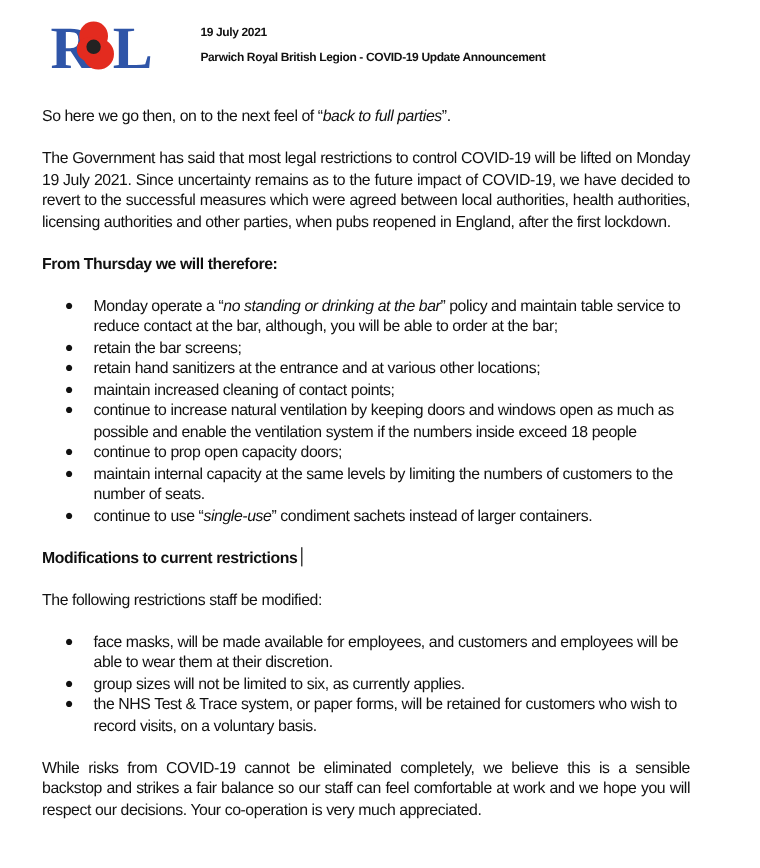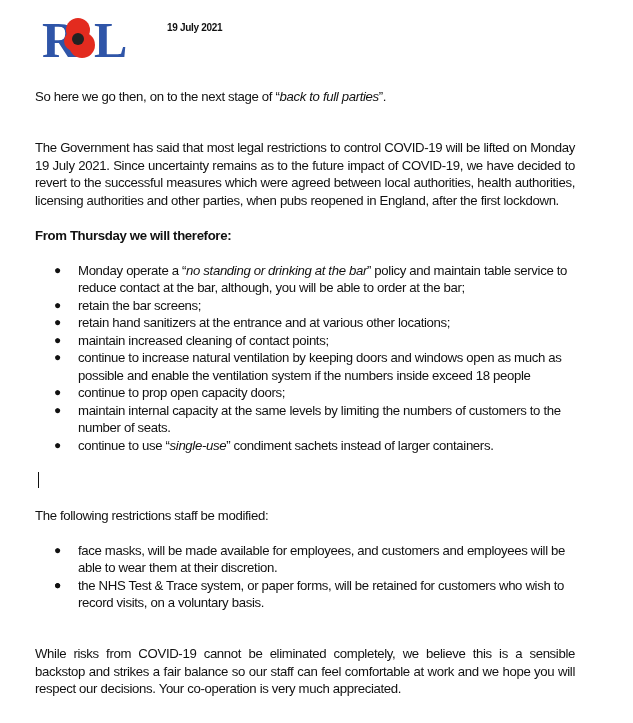--- a/index.html
+++ b/index.html
@@ -10,21 +10,21 @@
   }
   .page { position: absolute; left: 0; top: 0; width: 633px; height: 723px; background: #fff; }
   .logo { position: absolute; left: 42px; top: 13px; width: 88px; height: 48px; }
   .header { position: absolute; left: 167px; top: 17px; }
   .header div { font-weight: bold; font-size: 10px; line-height: 21px; letter-spacing: -0.3px; color: #111; white-space: nowrap; }
   .content {
     position: absolute; left: 35px; top: 88px; width: 540px;
     font-size: 13.2px; line-height: 17.5px; letter-spacing: -0.35px;
   }
   p { margin: 0; }
-  .justify { text-align: justify; margin-top: 16px; }
+  .justify { text-align: justify; }
   .gap { height: 17.5px; }
   .heading { font-weight: bold; }
   ul { list-style: none; margin: 0; padding: 0 0 0 43px; }
   li { position: relative; }
   li .bullet { position: absolute; left: -24px; top: 0; font-size: 12px; }
   .caret { display: inline-block; width: 1px; height: 16px; background: #111; vertical-align: -3px; margin-left: 3px; }
   em { font-style: italic; }
 </style>
 </head>
 <body>
@@ -40,45 +40,46 @@
     <g>
       <circle cx="36" cy="17" r="12" fill="#e32b1f"></circle>
       <circle cx="40" cy="32" r="13" fill="#e32b1f"></circle>
       <circle cx="32" cy="28" r="10" fill="#e32b1f"></circle>
       <circle cx="36" cy="26" r="6" fill="#222"></circle>
     </g>
   </svg>
 
   <div class="header">
     <div>19 July 2021</div>
+    <div>Parwich Royal British Legion - COVID-19 Update Announcement</div>
   </div>
 
   <div class="content">
-    <p><span>So here we go then, on to the next stage of “</span><em>back to full parties</em><span>”.</span></p>
+    <p><span>So here we go then, on to the next feel of “</span><em>back to full parties</em><span>”.</span></p>
     <div class="gap"></div>
     <p class="justify">The Government has said that most legal restrictions to control COVID-19 will be lifted on Monday 19 July 2021. Since uncertainty remains as to the future impact of COVID-19, we have decided to revert to the successful measures which were agreed between local authorities, health authorities, licensing authorities and other parties, when pubs reopened in England, after the first lockdown.</p>
     <div class="gap"></div>
     <p class="heading">From Thursday we will therefore:</p>
     <div class="gap"></div>
     <ul>
       <li><span class="bullet">●</span><span>Monday operate a “</span><em>no standing or drinking at the bar</em><span>” policy and maintain table service to reduce contact at the bar, although, you will be able to order at the bar;</span></li>
       <li><span class="bullet">●</span><span>retain the bar screens;</span></li>
       <li><span class="bullet">●</span><span>retain hand sanitizers at the entrance and at various other locations;</span></li>
       <li><span class="bullet">●</span><span>maintain increased cleaning of contact points;</span></li>
       <li><span class="bullet">●</span><span>continue to increase natural ventilation by keeping doors and windows open as much as possible and enable the ventilation system if the numbers inside exceed 18 people</span></li>
       <li><span class="bullet">●</span><span>continue to prop open capacity doors;</span></li>
       <li><span class="bullet">●</span><span>maintain internal capacity at the same levels by limiting the numbers of customers to the number of seats.</span></li>
       <li><span class="bullet">●</span><span>continue to use “</span><em>single-use</em><span>” condiment sachets instead of larger containers.</span></li>
     </ul>
     <div class="gap"></div>
-    <p class="heading"><span class="caret"></span></p>
+    <p class="heading"><span>Modifications to current restrictions</span><span class="caret"></span></p>
     <div class="gap"></div>
     <p>The following restrictions staff be modified:</p>
     <div class="gap"></div>
     <ul>
       <li><span class="bullet">●</span><span>face masks, will be made available for employees, and customers and employees will be able to wear them at their discretion.</span></li>
-      <li><span class="bullet">●</span></li>
+      <li><span class="bullet">●</span><span>group sizes will not be limited to six, as currently applies.</span></li>
       <li><span class="bullet">●</span><span>the NHS Test &amp; Trace system, or paper forms, will be retained for customers who wish to record visits, on a voluntary basis.</span></li>
     </ul>
     <div class="gap"></div>
     <p class="justify">While risks from COVID-19 cannot be eliminated completely, we believe this is a sensible backstop and strikes a fair balance so our staff can feel comfortable at work and we hope you will respect our decisions.  Your co-operation is very much appreciated.</p>
   </div>
 </div>
 
 </body></html>

